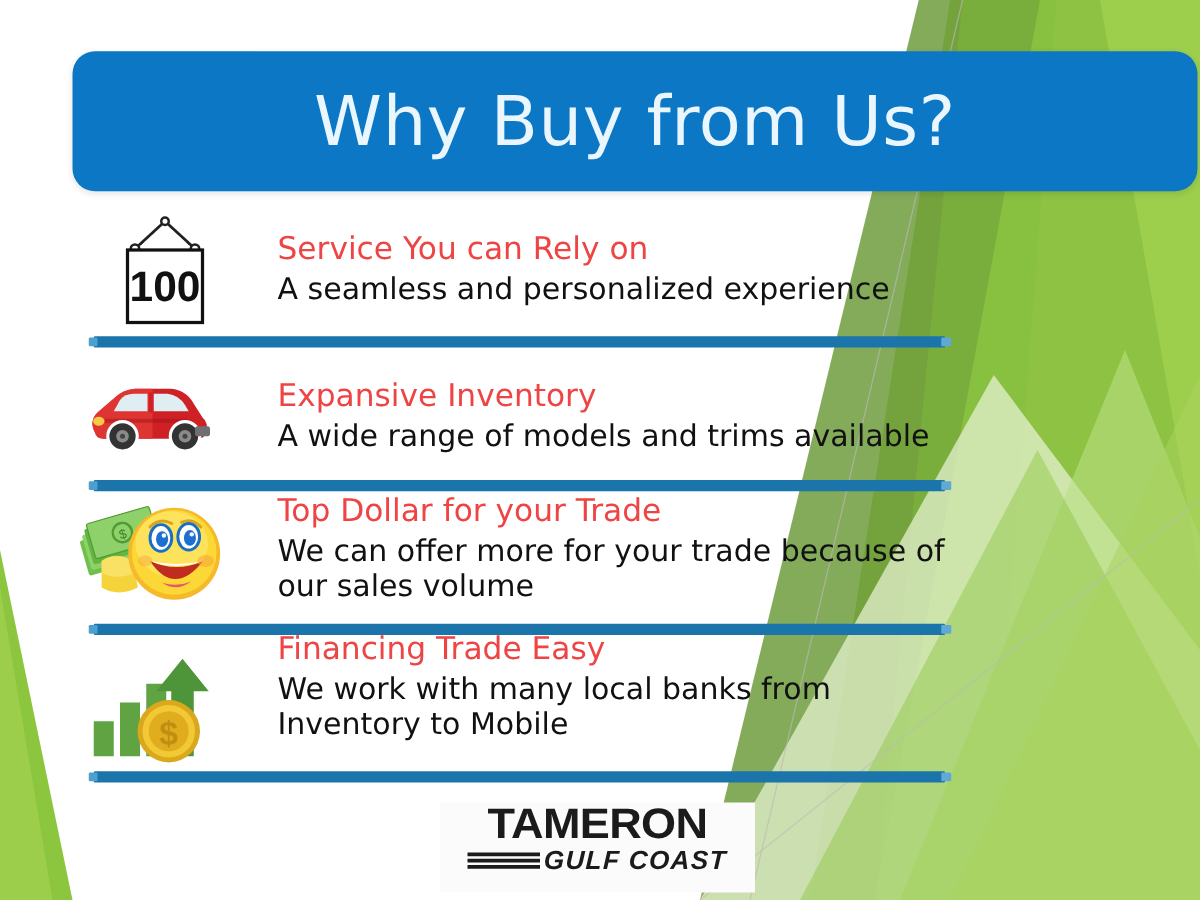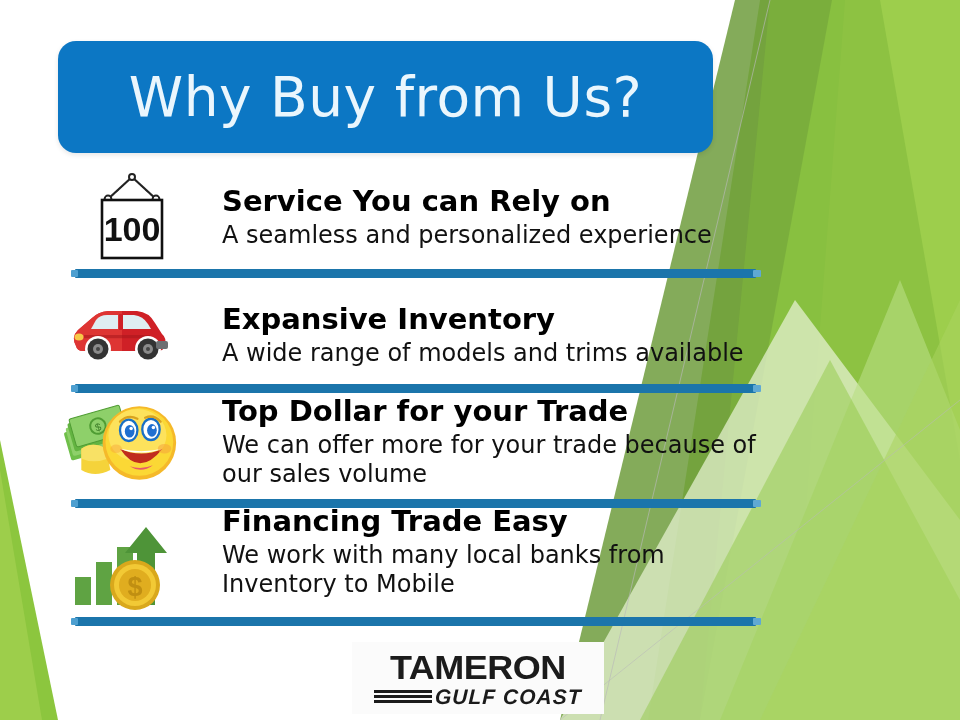--- a/index.html
+++ b/index.html
@@ -26,21 +26,21 @@
     width: 960px;
     height: 720px;
     pointer-events: none;
   }
 
   
   .title-banner {
     position: absolute;
     left: 58px;
     top: 41px;
-    width: 655px;
+    width: 900px;
     height: 112px;
     background: #0c77c4;
     border-radius: 18px;
     display: flex;
     align-items: center;
     justify-content: center;
     box-shadow: 0 2px 5px rgba(0,0,0,0.10);
   }
   .title-text {
     color: #eaf6fd;
@@ -70,24 +70,24 @@
     display: flex;
     align-items: center;
     justify-content: center;
   }
   .row-text {
     position: absolute;
     left: 222px;
     width: 540px;
   }
   .row-title {
-    font-size: 29px;
-    color: #000000;
+    font-size: 25px;
+    color: #ef4444;
     line-height: 1.12;
-    font-weight: 700;
+    font-weight: 400;
     white-space: nowrap;
     font-family: "DejaVu Sans", sans-serif;
   }
   .row-sub {
     font-size: 24px;
     color: #111111;
     line-height: 1.18;
     margin-top: 4px;
     font-weight: 400;
     font-family: "DejaVu Sans", sans-serif;
@@ -125,21 +125,20 @@
   .logo {
     position: absolute;
     left: 352px;
     top: 642px;
     width: 252px;
     height: 72px;
     background: #fbfbfb;
     display: flex;
     flex-direction: column;
     align-items: center;
-    justify-content: center;
   }
   .logo-top {
     font-family: "Liberation Sans", sans-serif;
     font-weight: bold;
     font-size: 34px;
     letter-spacing: -0.5px;
     color: #1b1b1b;
     line-height: 1;
     transform: scaleX(1.06);
   }

